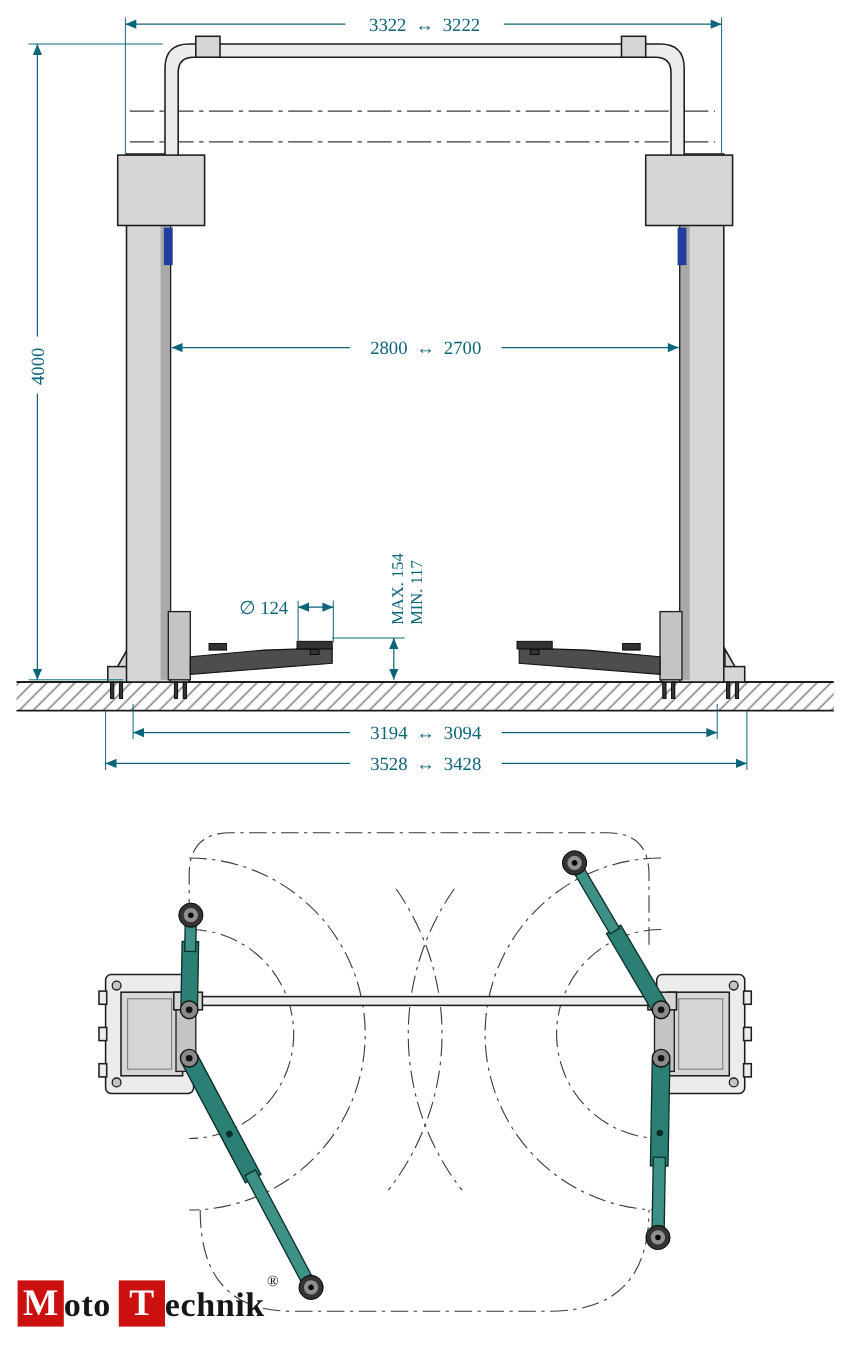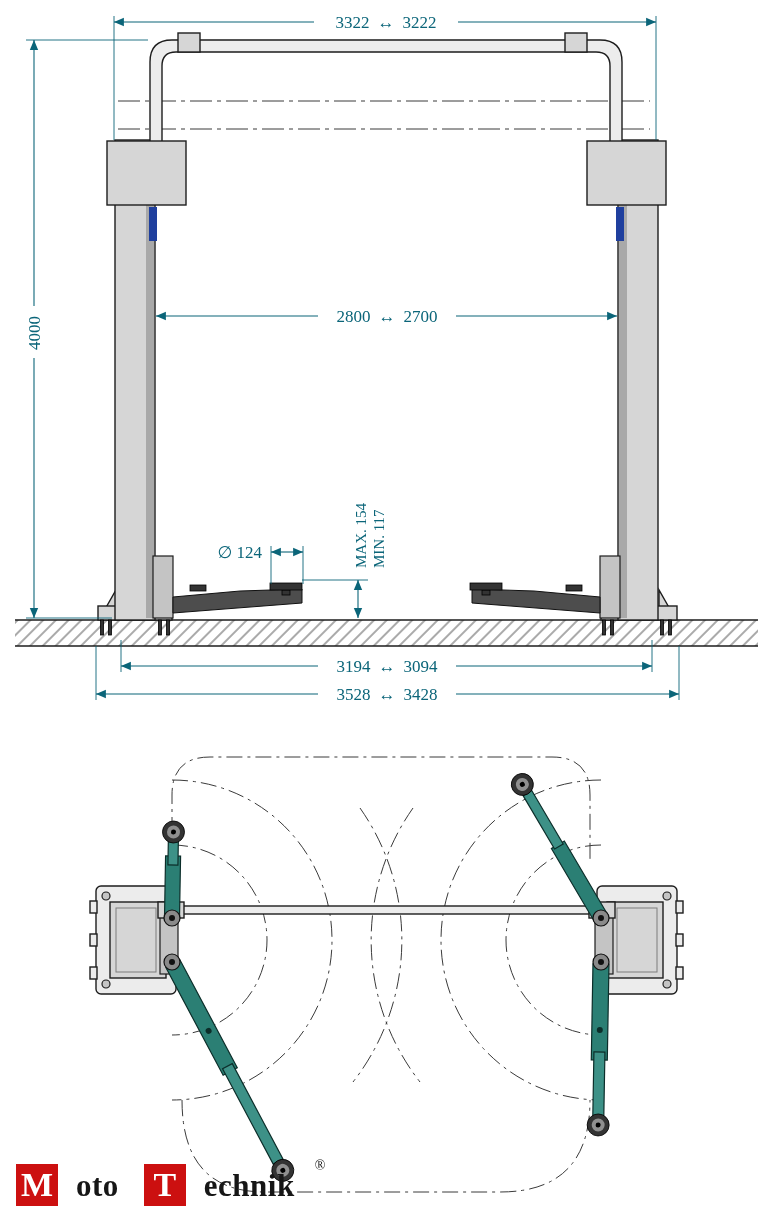--- a/index.html
+++ b/index.html
@@ -30,21 +30,21 @@
 
   
   .logo { position:absolute; left:16px; top:1160px; height:46px;
           display:flex; align-items:flex-end; }
   .logo .sq { width:42px; height:42px; background:var(--logo-red,#cc1010);
               color:#fff; font-weight:bold; font-size:34px; line-height:42px;
               text-align:center; display:inline-block;
               font-family:"Liberation Serif",serif; }
   .logo .sq2 { margin-left:7px; }
   .logo .w { font-size:31px; font-weight:bold; color:#161616; line-height:40px;
-             letter-spacing:0.5px; padding:0 18px; font-family:"Liberation Serif",serif; }
+             letter-spacing:0.5px; padding:0 0; font-family:"Liberation Serif",serif; }
   .logo .reg { font-size:14px; color:#161616; align-self:flex-start;
                margin-left:2px; margin-top:-2px; }
 </style>
 </head>
 <body>
 
 <div class="stage">
 <svg width="773" height="1225" viewBox="0 0 773 1225">
   <defs>
     <marker id="arr" viewBox="0 0 10 10" refX="9.5" refY="5" markerWidth="10" markerHeight="10" orient="auto-start-reverse">

